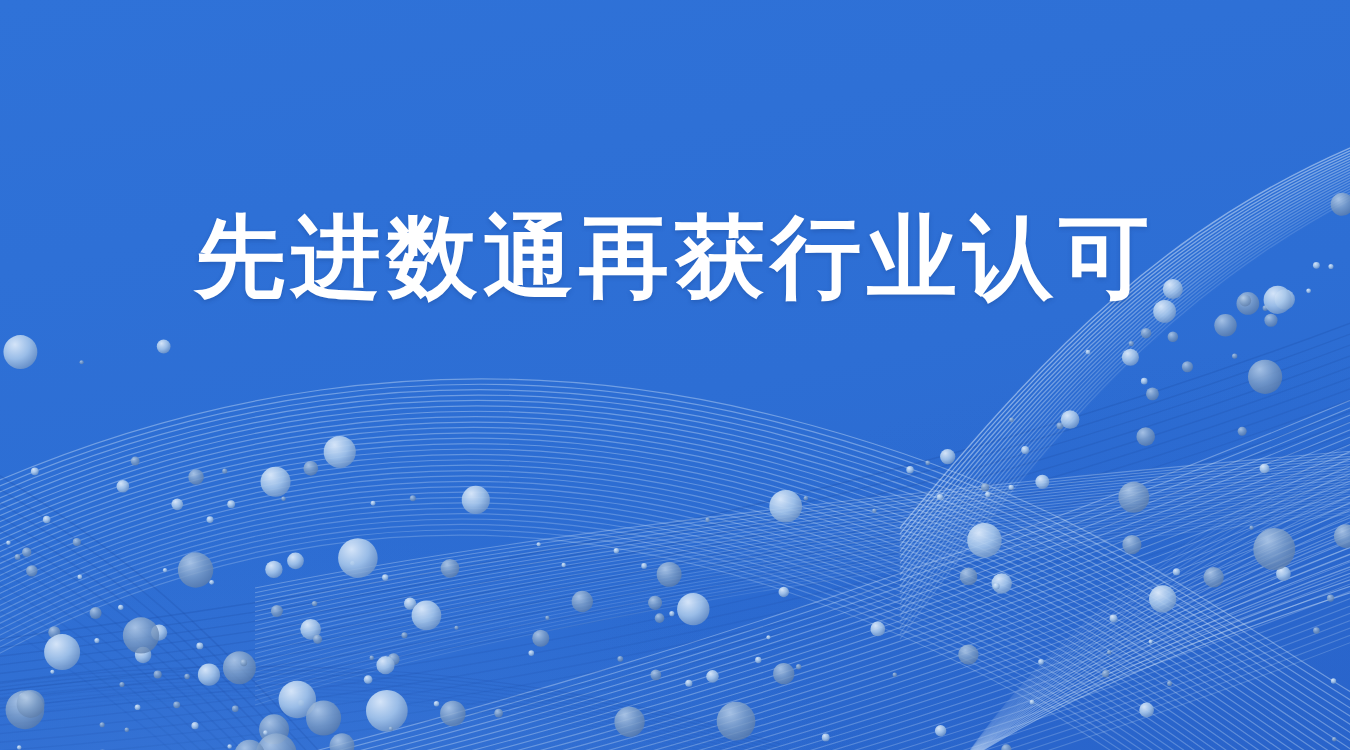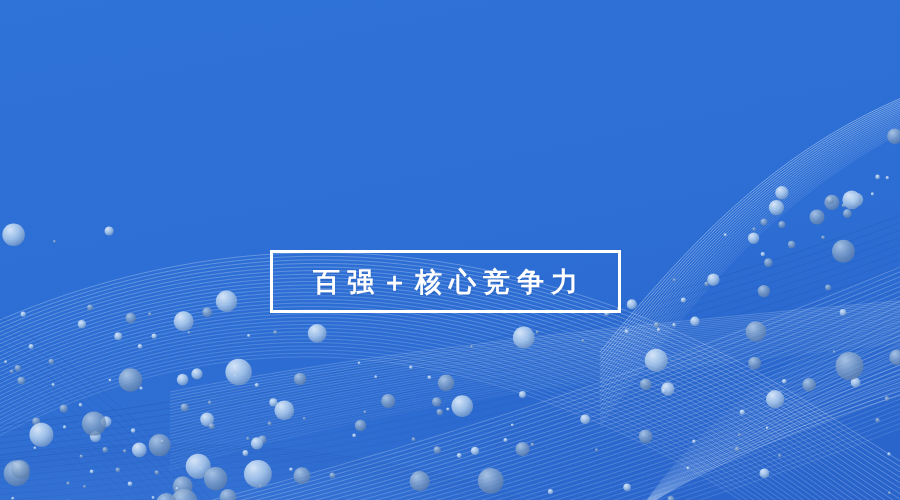--- a/index.html
+++ b/index.html
@@ -488,19 +488,17 @@
       <circle cx="133.2" cy="430.6" r="2.3" fill="url(#bubGrad)"></circle>
       <circle cx="162.5" cy="441.8" r="2.3" fill="url(#bubGradDark)"></circle>
       <circle cx="130.0" cy="483.8" r="2.4" fill="url(#bubGrad)"></circle>
       <circle cx="130.7" cy="318.0" r="5.2" fill="url(#bubGradDark)"></circle>
       <circle cx="207.1" cy="419.5" r="6.9" fill="url(#bubGrad)"></circle>
       <circle cx="211.7" cy="426.2" r="3.0" fill="url(#bubGradDark)"></circle>
       <circle cx="215.7" cy="478.7" r="11.7" fill="url(#bubGradDark)"></circle>
     </svg>
 
   <div id="content">
-
-    <div id="subtitle-box">
-      <span id="subtitle-text">百强＋核心竞争力</span>
-    </div>
+    <h1 id="main-title">先进数通再获行业认可</h1>
+
   </div>
 
 </div>
 
 </body></html>

